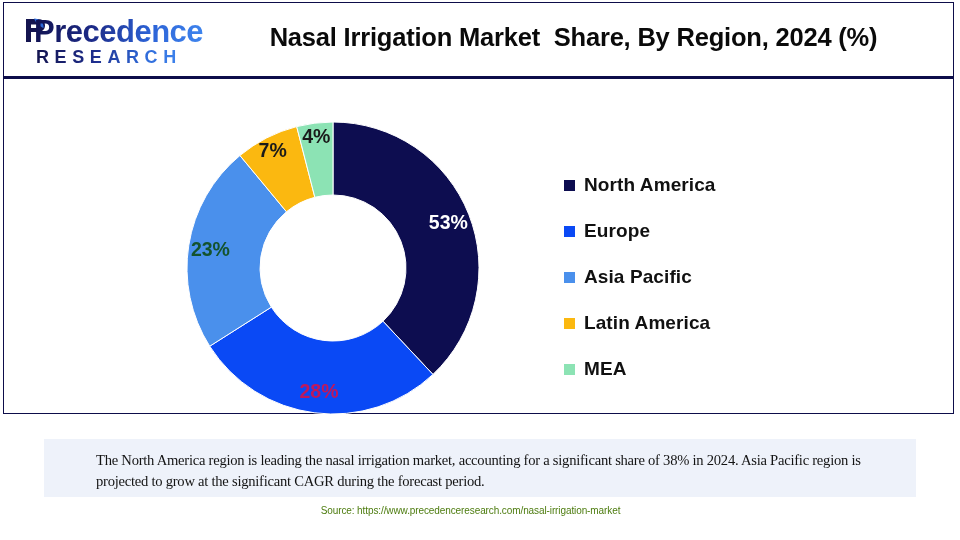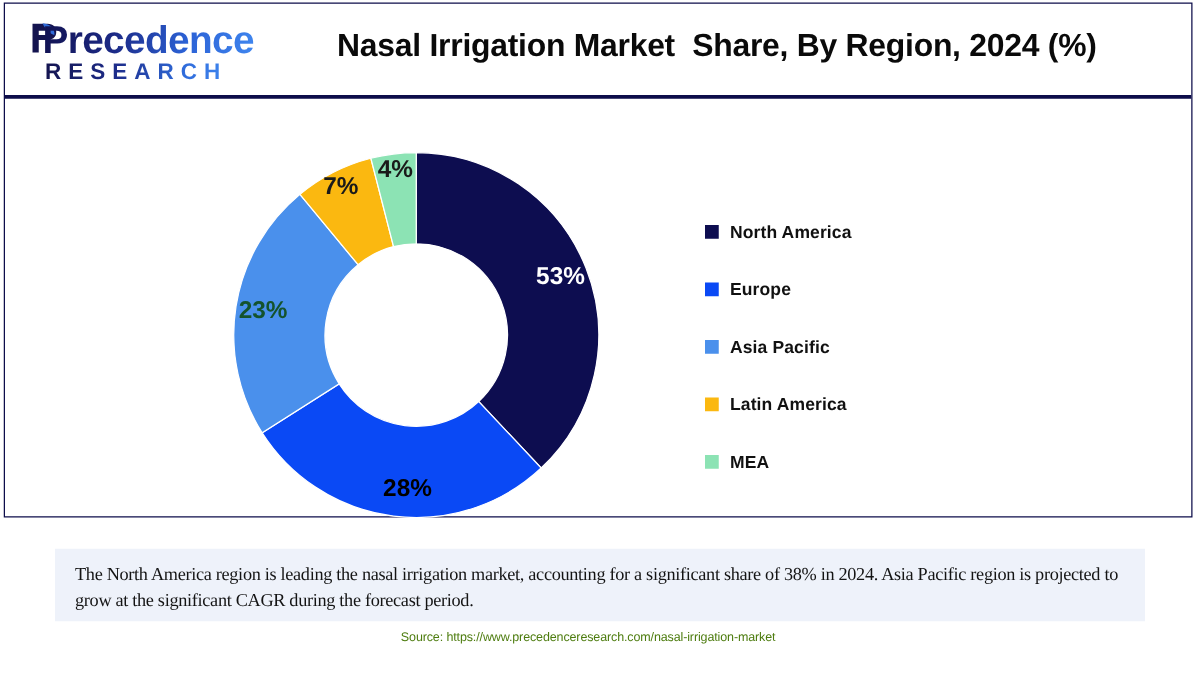--- a/index.html
+++ b/index.html
@@ -132,21 +132,21 @@
     align-items: center;
     height: 46px;
   }
   .legend-swatch {
     width: 11px;
     height: 11px;
     flex: 0 0 11px;
     margin-right: 9px;
   }
   .legend-label {
-    font-size: 14px;
+    font-size: 19px;
     font-weight: bold;
     color: #111111;
     letter-spacing: 0.1px;
   }
 
   
   #caption-box {
     position: absolute;
     left: 40px;
     top: 360px;
@@ -155,20 +155,21 @@
     background: #eef2fa;
     box-sizing: border-box;
     padding: 11px 16px 0 16px;
   }
   #caption-text {
     font-family: "Liberation Serif", serif;
     font-size: 14.6px;
     line-height: 21px;
     color: #141414;
     letter-spacing: -0.25px;
+    margin-left: 36px;
   }
 
   #source {
     position: absolute;
     left: 0;
     right: 16px;
     top: 426px;
     text-align: center;
     font-size: 10px;
     color: #4d7c0f;
@@ -202,21 +203,21 @@
         <g id="slices">
             <path d="M 147 1 A 146 146 0 0 1 246.94387746558854 253.42941960352607 L 196.97193873279429 200.21470980176304 A 73 73 0 0 0 147 74 Z" fill="#0d0d50" stroke="#ffffff" stroke-width="1"></path>
             <path d="M 246.94387746558854 253.42941960352607 A 146 146 0 0 1 23.72812287670577 225.23071206693345 L 85.36406143835288 186.11535603346672 A 73 73 0 0 0 196.97193873279429 200.21470980176304 Z" fill="#0a49f5" stroke="#ffffff" stroke-width="1"></path>
             <path d="M 23.72812287670577 225.23071206693345 A 146 146 0 0 1 53.93609749669133 34.50506655473475 L 100.46804874834567 90.75253327736738 A 73 73 0 0 0 85.36406143835288 186.11535603346672 Z" fill="#4a90ec" stroke="#ffffff" stroke-width="1"></path>
             <path d="M 53.93609749669133 34.50506655473475 A 146 146 0 0 1 110.69127647393125 5.586858475219856 L 128.8456382369656 76.29342923760993 A 73 73 0 0 0 100.46804874834567 90.75253327736738 Z" fill="#fbb810" stroke="#ffffff" stroke-width="1"></path>
             <path d="M 110.69127647393125 5.586858475219856 A 146 146 0 0 1 146.99999999999997 1 L 147 74 A 73 73 0 0 0 128.8456382369656 76.29342923760993 Z" fill="#8ce3b4" stroke="#ffffff" stroke-width="1"></path>
           </g>
       </svg>
       <div id="slice-labels">
           <div class="slice-label" style="left: 262.385px; top: 101.316px; color: rgb(255, 255, 255);">53%</div>
-          <div class="slice-label" style="left: 140px; top: 270.121px; color: #000000;">28%</div>
+          <div class="slice-label" style="left: 133px; top: 270.121px; color: #be185d;">28%</div>
           <div class="slice-label" style="left: 24.4279px; top: 127.586px; color: #14532d;">23%</div>
           <div class="slice-label" style="left: 86.6828px; top: 28.6209px; color: rgb(26, 26, 26);">7%</div>
           <div class="slice-label" style="left: 130.348px; top: 15.1876px; color: rgb(26, 26, 26);">4%</div>
         </div>
     </div>
 
     <div id="legend">
         <div class="legend-item">
           <span class="legend-swatch" style="background: rgb(13, 13, 80);"></span>
           <span class="legend-label">North America</span>

